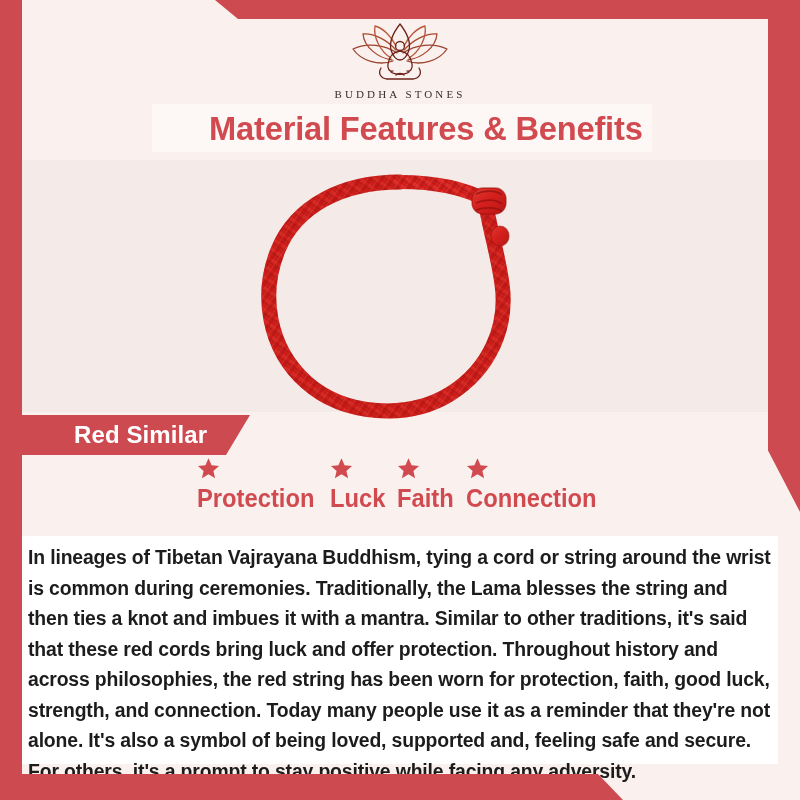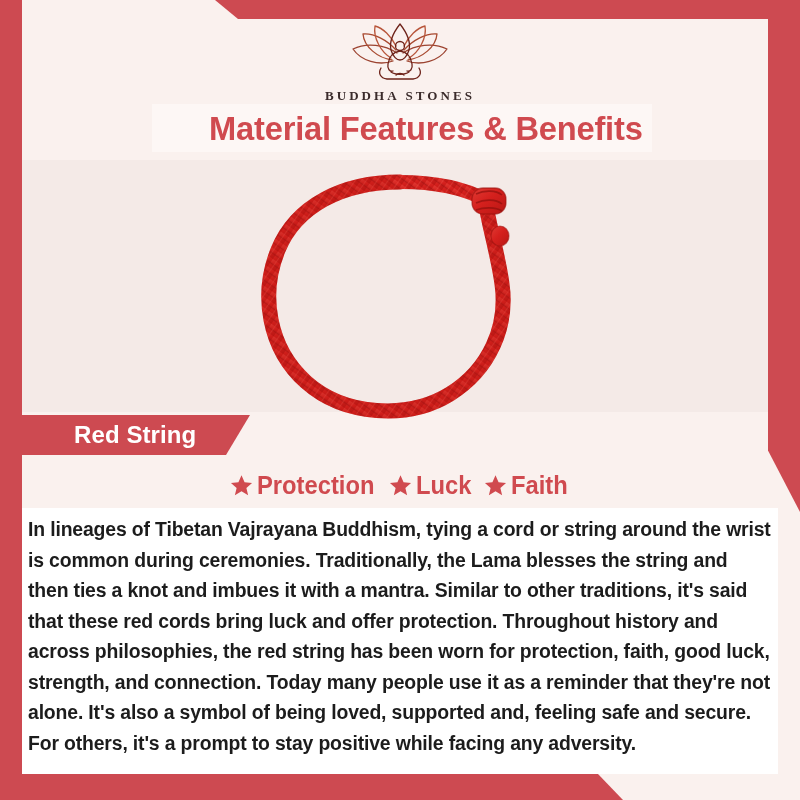--- a/index.html
+++ b/index.html
@@ -35,22 +35,22 @@
   
   .header{position:absolute;left:0;top:0;width:800px;height:160px;z-index:3;}
   .logo-wrap{
     position:absolute;left:0;top:20px;width:800px;
     display:flex;flex-direction:column;align-items:center;
   }
   .logo-mark{width:118px;height:62px;display:block;}
   .logo-word{
     margin-top:6px;
     font-family:"Liberation Serif",serif;
-    font-size:13px;letter-spacing:3.1px;
-    color:#3a2b2b;font-weight:700;white-space:nowrap;
+    font-size:11px;letter-spacing:3.1px;
+    color:#3a2b2b;font-weight:400;white-space:nowrap;
   }
 
   .title-banner{
     position:absolute;left:152px;top:104px;width:500px;height:48px;
     background:#fdf7f5;display:flex;align-items:center;justify-content:flex-end;
     z-index:4;
   }
   .title-banner .title-text{
     font-family:"Liberation Sans Narrow","Liberation Sans",sans-serif;
     font-size:34px;font-weight:700;color:#d04a4f;
@@ -79,33 +79,33 @@
     margin-left:52px;color:#ffffff;font-size:24px;font-weight:700;
     letter-spacing:.1px;white-space:nowrap;
   }
 
   
   .benefits{
     position:absolute;left:22px;top:464px;width:756px;height:42px;
     display:flex;align-items:center;justify-content:center;
     gap:9px;z-index:4;
   }
-  .benefit{display:flex;align-items:center;gap:4px;}
+  .benefit{display:flex;align-items:flex-start;gap:4px;flex-direction:column;}
   .benefit .star{
     width:23px;height:23px;display:block;flex:none;
   }
   .benefit .blabel{
     font-family:"Liberation Sans Narrow","Liberation Sans",sans-serif;
     font-size:25px;font-weight:700;color:#d04a4f;white-space:nowrap;
     transform:scaleX(.95);transform-origin:left center;
   }
 
   
   .desc-panel{
-    position:absolute;left:22px;top:508px;width:756px;height:266px;
+    position:absolute;left:22px;top:536px;width:756px;height:228px;
     background:#ffffff;z-index:4;
   }
   .desc-text{
     position:absolute;left:6px;top:6px;width:744px;
     font-size:19.4px;font-weight:700;color:#1c1c1c;
     line-height:30.5px;letter-spacing:-0.15px;
     text-align:left;
   }
   :root{--red:#cd4a51;}
 </style>
@@ -193,21 +193,21 @@
       <path d="M226 28 C234 24 246 24 252 29" fill="none" stroke="#8f100d" stroke-width="1.6" opacity="0.7"></path>
       <path d="M226 37 C234 33 246 33 252 38" fill="none" stroke="#8f100d" stroke-width="1.6" opacity="0.7"></path>
       <path d="M226 44 C234 41 246 41 252 45" fill="none" stroke="#8f100d" stroke-width="1.6" opacity="0.7"></path>
     </g>
 
     <ellipse cx="250" cy="70" rx="9" ry="10" fill="url(#cordg)"></ellipse>
     <ellipse cx="250" cy="70" rx="9" ry="10" fill="none" stroke="#9d120f" stroke-width="1.2" opacity="0.55"></ellipse>
   </svg>
 
   <div class="tag">
-    <div class="tag-text">Red String</div>
+    <div class="tag-text">Red Similar</div>
   </div>
 
   <div class="benefits">
 
     <div class="benefit">
       <svg class="star" viewBox="0 0 24 24">
         <polygon points="12,1.4 15.2,8.6 23,9.3 17.1,14.5 18.9,22.2 12,18.1 5.1,22.2 6.9,14.5 1,9.3 8.8,8.6" fill="#d04a4f"></polygon>
       </svg>
       <span class="blabel">Protection</span>
     </div>
@@ -220,20 +220,26 @@
     </div>
 
     <div class="benefit">
       <svg class="star" viewBox="0 0 24 24">
         <polygon points="12,1.4 15.2,8.6 23,9.3 17.1,14.5 18.9,22.2 12,18.1 5.1,22.2 6.9,14.5 1,9.3 8.8,8.6" fill="#d04a4f"></polygon>
       </svg>
       <span class="blabel">Faith</span>
     </div>
 
 
+    <div class="benefit">
+      <svg class="star" viewBox="0 0 24 24">
+        <polygon points="12,1.4 15.2,8.6 23,9.3 17.1,14.5 18.9,22.2 12,18.1 5.1,22.2 6.9,14.5 1,9.3 8.8,8.6" fill="#d04a4f"></polygon>
+      </svg>
+      <span class="blabel">Connection</span>
+    </div>
 
   </div>
 
   <div class="desc-panel">
     <div class="desc-text">In lineages of Tibetan Vajrayana Buddhism, tying a cord or string around the wrist is common during ceremonies. Traditionally, the Lama blesses the string and then ties a knot and imbues it with a mantra. Similar to other traditions, it's said that these red cords bring luck and offer protection. Throughout history and across philosophies, the red string has been worn for protection, faith, good luck, strength, and connection. Today many people use it as a reminder that they're not alone. It's also a symbol of being loved, supported and, feeling safe and secure. For others, it's a prompt to stay positive while facing any adversity.</div>
   </div>
 
 </div>
 
 </body></html>

